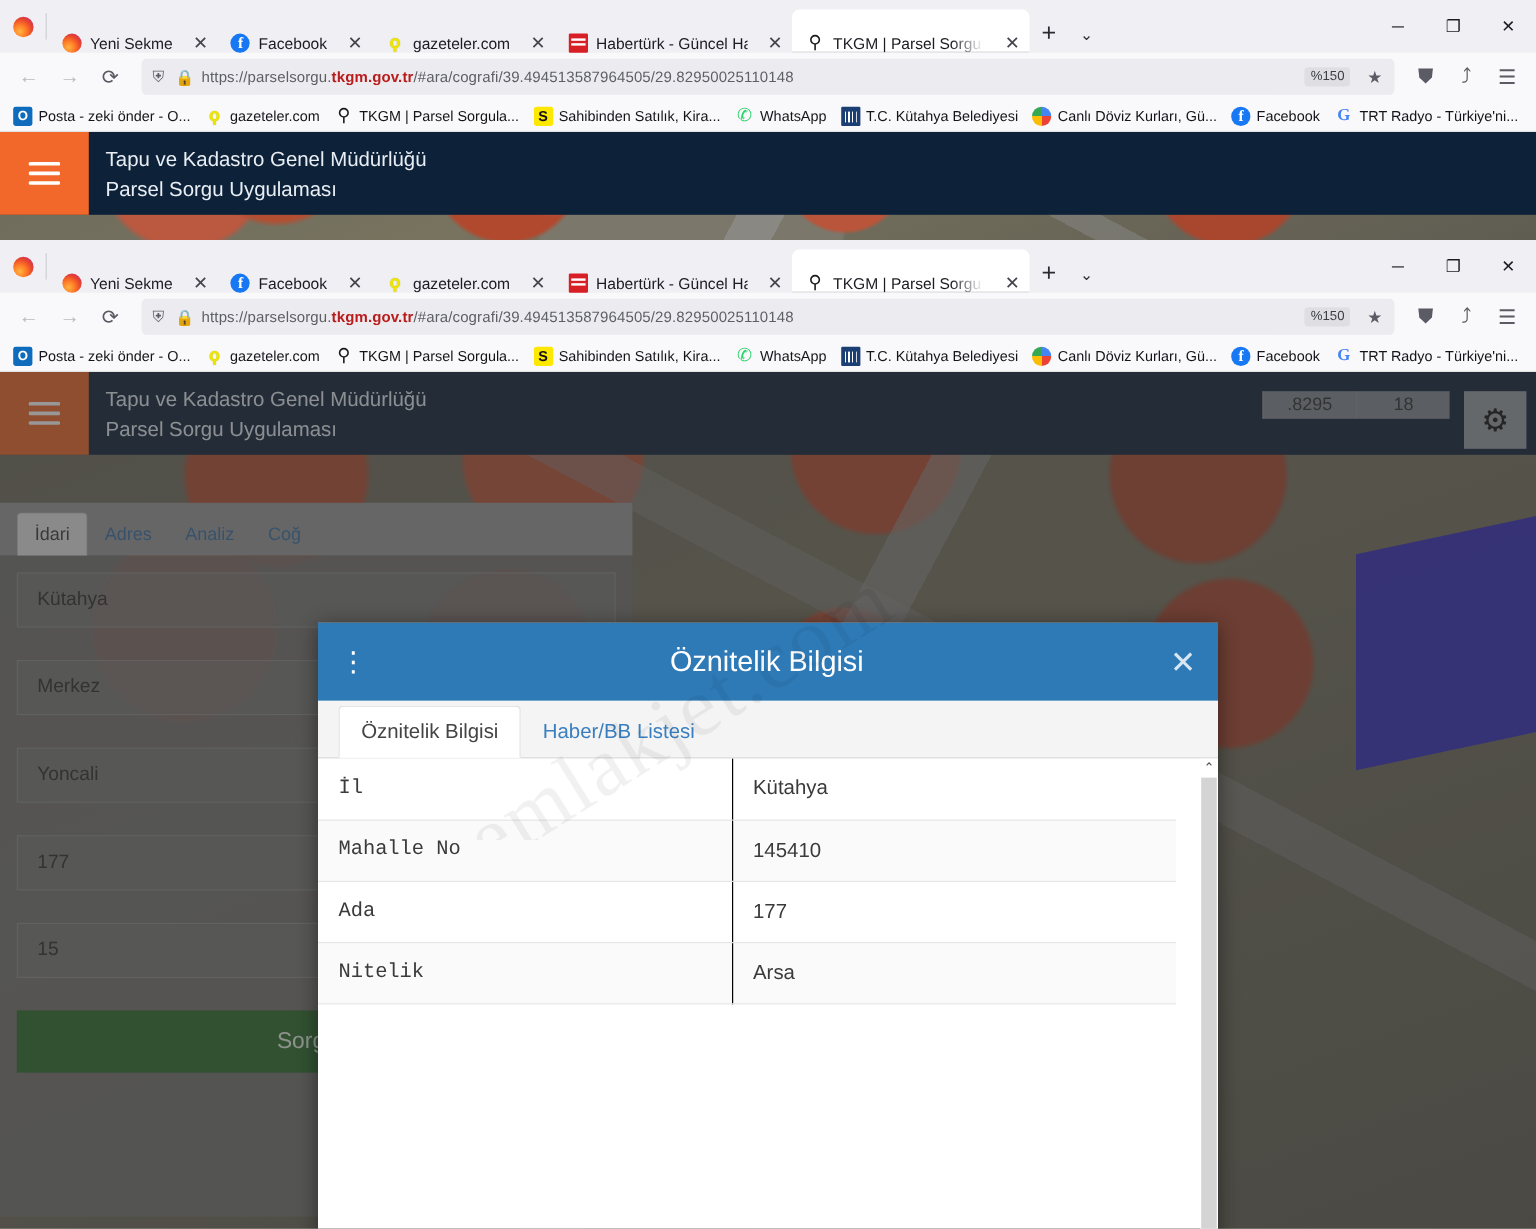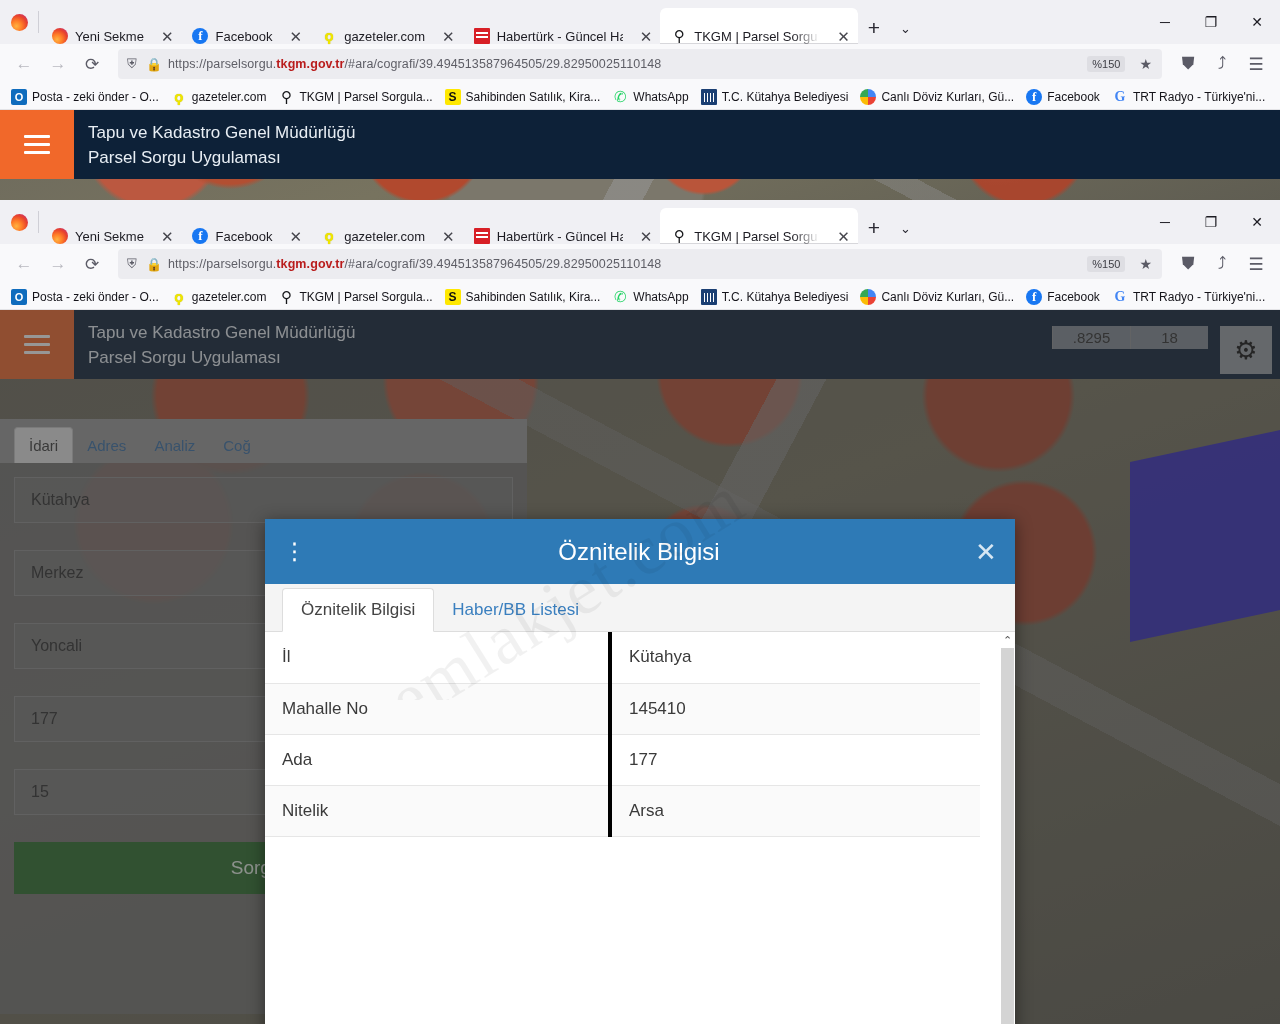--- a/index.html
+++ b/index.html
@@ -162,21 +162,21 @@
   .mtabsrow { height:48px; background:#f4f4f4; border-bottom:1px solid #ddd;
               display:flex; align-items:flex-end; padding-left:17px; position:relative; }
   .mtab { font-size:17px; color:#3a7fbf; padding:11px 18px; }
   .mtab.active { background:#fff; color:#444; border:1px solid #ddd; border-bottom:1px solid #fff;
                  margin-bottom:-1px; border-radius:4px 4px 0 0; }
 
   .mscroll { flex:1; overflow:hidden; position:relative; }
   table.attrs { width:715px; border-collapse:collapse; table-layout:fixed; }
   table.attrs td { height:51px; font-size:17px; color:#3a3a3a; padding:0 0 0 17px;
                    border-bottom:1px solid #e6e6e6; vertical-align:middle; }
-  table.attrs td.k { width:345px; border-right:4px solid #000000; }
+  table.attrs td.k { width:345px; border-right:1px solid #000000;font-family:Liberation Mono, monospace; }
   table.attrs tr:nth-child(even) { background:#fafafa; }
 
   .vscroll { position:absolute; right:0; top:0; width:15px; height:100%; background:#fff; }
   .vscroll .up { text-align:center; font-size:11px; color:#555; line-height:16px; }
   .vthumb { position:absolute; top:16px; left:1px; width:13px; height:520px; background:#d4d4d4; }
 
   .watermark { position:absolute; left:335px; top:440px; width:560px; height:260px;
                pointer-events:none; overflow:hidden; }
   .watermark span { position:absolute; left:30px; top:120px; transform:rotate(-32deg);
                     font-size:70px; color:rgba(0,0,0,.055); font-family:"Liberation Serif",serif;

